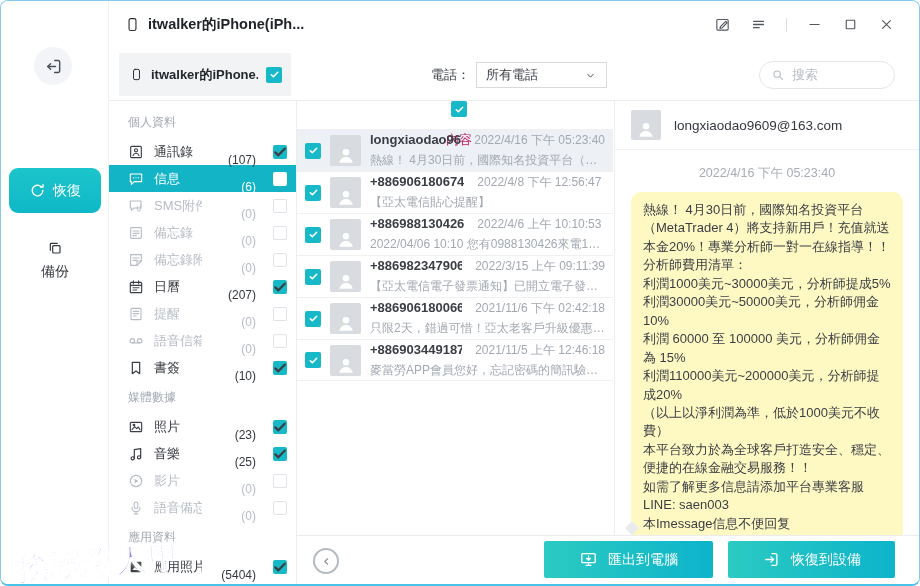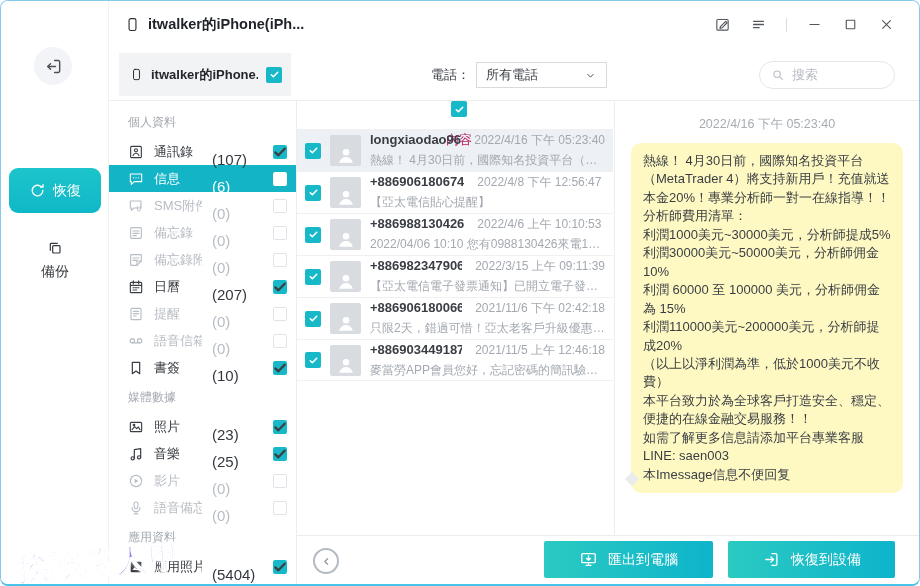--- a/index.html
+++ b/index.html
@@ -55,21 +55,21 @@
   .cb.big{width:16px;height:16px;}
   .cb.big .ic{width:11px;height:11px;}
 
   
   .cats{position:absolute;left:108px;top:100px;width:188px;bottom:0;background:#fff;border-right:1px solid #ededee;
     padding-top:5px;overflow:hidden;z-index:5;}
   .cat-section{font-size:12px;color:#a4aab1;padding:8px 0 7px 19px;}
   .cat-item{height:27px;display:flex;align-items:center;gap:10px;padding:0 9px 0 19px;font-size:13px;color:#34383e;cursor:pointer;}
   .cat-item .ic{width:16px;height:16px;color:#3a3e44;}
   .cat-label{flex:1;white-space:nowrap;overflow:hidden;}
-  .cat-count{width:44px;text-align:left;font-size:15px;margin-right:7px;margin-top:16px;}
+  .cat-count{width:44px;text-align:right;font-size:12px;margin-right:7px;margin-top:16px;}
   .cat-item.disabled,.cat-item.disabled .ic{color:#b7bdc4;}
   .cat-item.selected{background:#12b4c5;color:#fff;}
   .cat-item.selected .ic{color:#fff;}
 
   
   .list{position:absolute;left:296px;top:100px;width:316px;bottom:49px;background:#fff;overflow:hidden;}
   .list-header{height:28px;display:flex;align-items:center;gap:14px;padding-left:8px;font-size:13px;color:#be185d;flex-direction:column;}
   .msg-row{height:42px;display:flex;align-items:center;gap:9px;padding-left:8px;border-top:1px solid #f0f0f1;cursor:pointer;}
   .msg-row:last-child{border-bottom:1px solid #f0f0f1;}
   .msg-row.selected{background:#edf0f4;}
@@ -583,20 +583,31 @@
               <span class="msg-name">+886903449187</span>
               <span class="msg-date">2021/11/5 上午 12:46:18</span>
             </div>
             <div class="msg-snippet">麥當勞APP會員您好，忘記密碼的簡訊驗證碼【25...</div>
           </div>
         </div>
       </div>
   </section>
 
   <section class="detail">
+    <div class="detail-header">
+      <span class="avatar">
+          <span class="ic">
+            <svg viewBox="0 0 24 24">
+              <circle cx="12" cy="9" r="3.6" fill="currentColor"></circle>
+              <path d="M4.5 20.5c1.2-4.2 4.1-6.3 7.5-6.3s6.3 2.1 7.5 6.3z" fill="currentColor"></path>
+            </svg>
+          </span>
+        </span>
+      <span class="sender">longxiaodao9609@163.com</span>
+    </div>
     <div class="detail-date">2022/4/16 下午 05:23:40</div>
     <div class="bubble">熱線！ 4月30日前，國際知名投資平台（MetaTrader 4）將支持新用戶！充值就送本金20%！專業分析師一對一在線指導！！
 分析師費用清單：
 利潤1000美元~30000美元，分析師提成5%
 利潤30000美元~50000美元，分析師佣金10%
 利潤 60000 至 100000 美元，分析師佣金為 15%
 利潤110000美元~200000美元，分析師提成20%
 （以上以淨利潤為準，低於1000美元不收費）
 本平台致力於為全球客戶打造安全、穩定、便捷的在線金融交易服務！！
 如需了解更多信息請添加平台專業客服LINE: saen003

